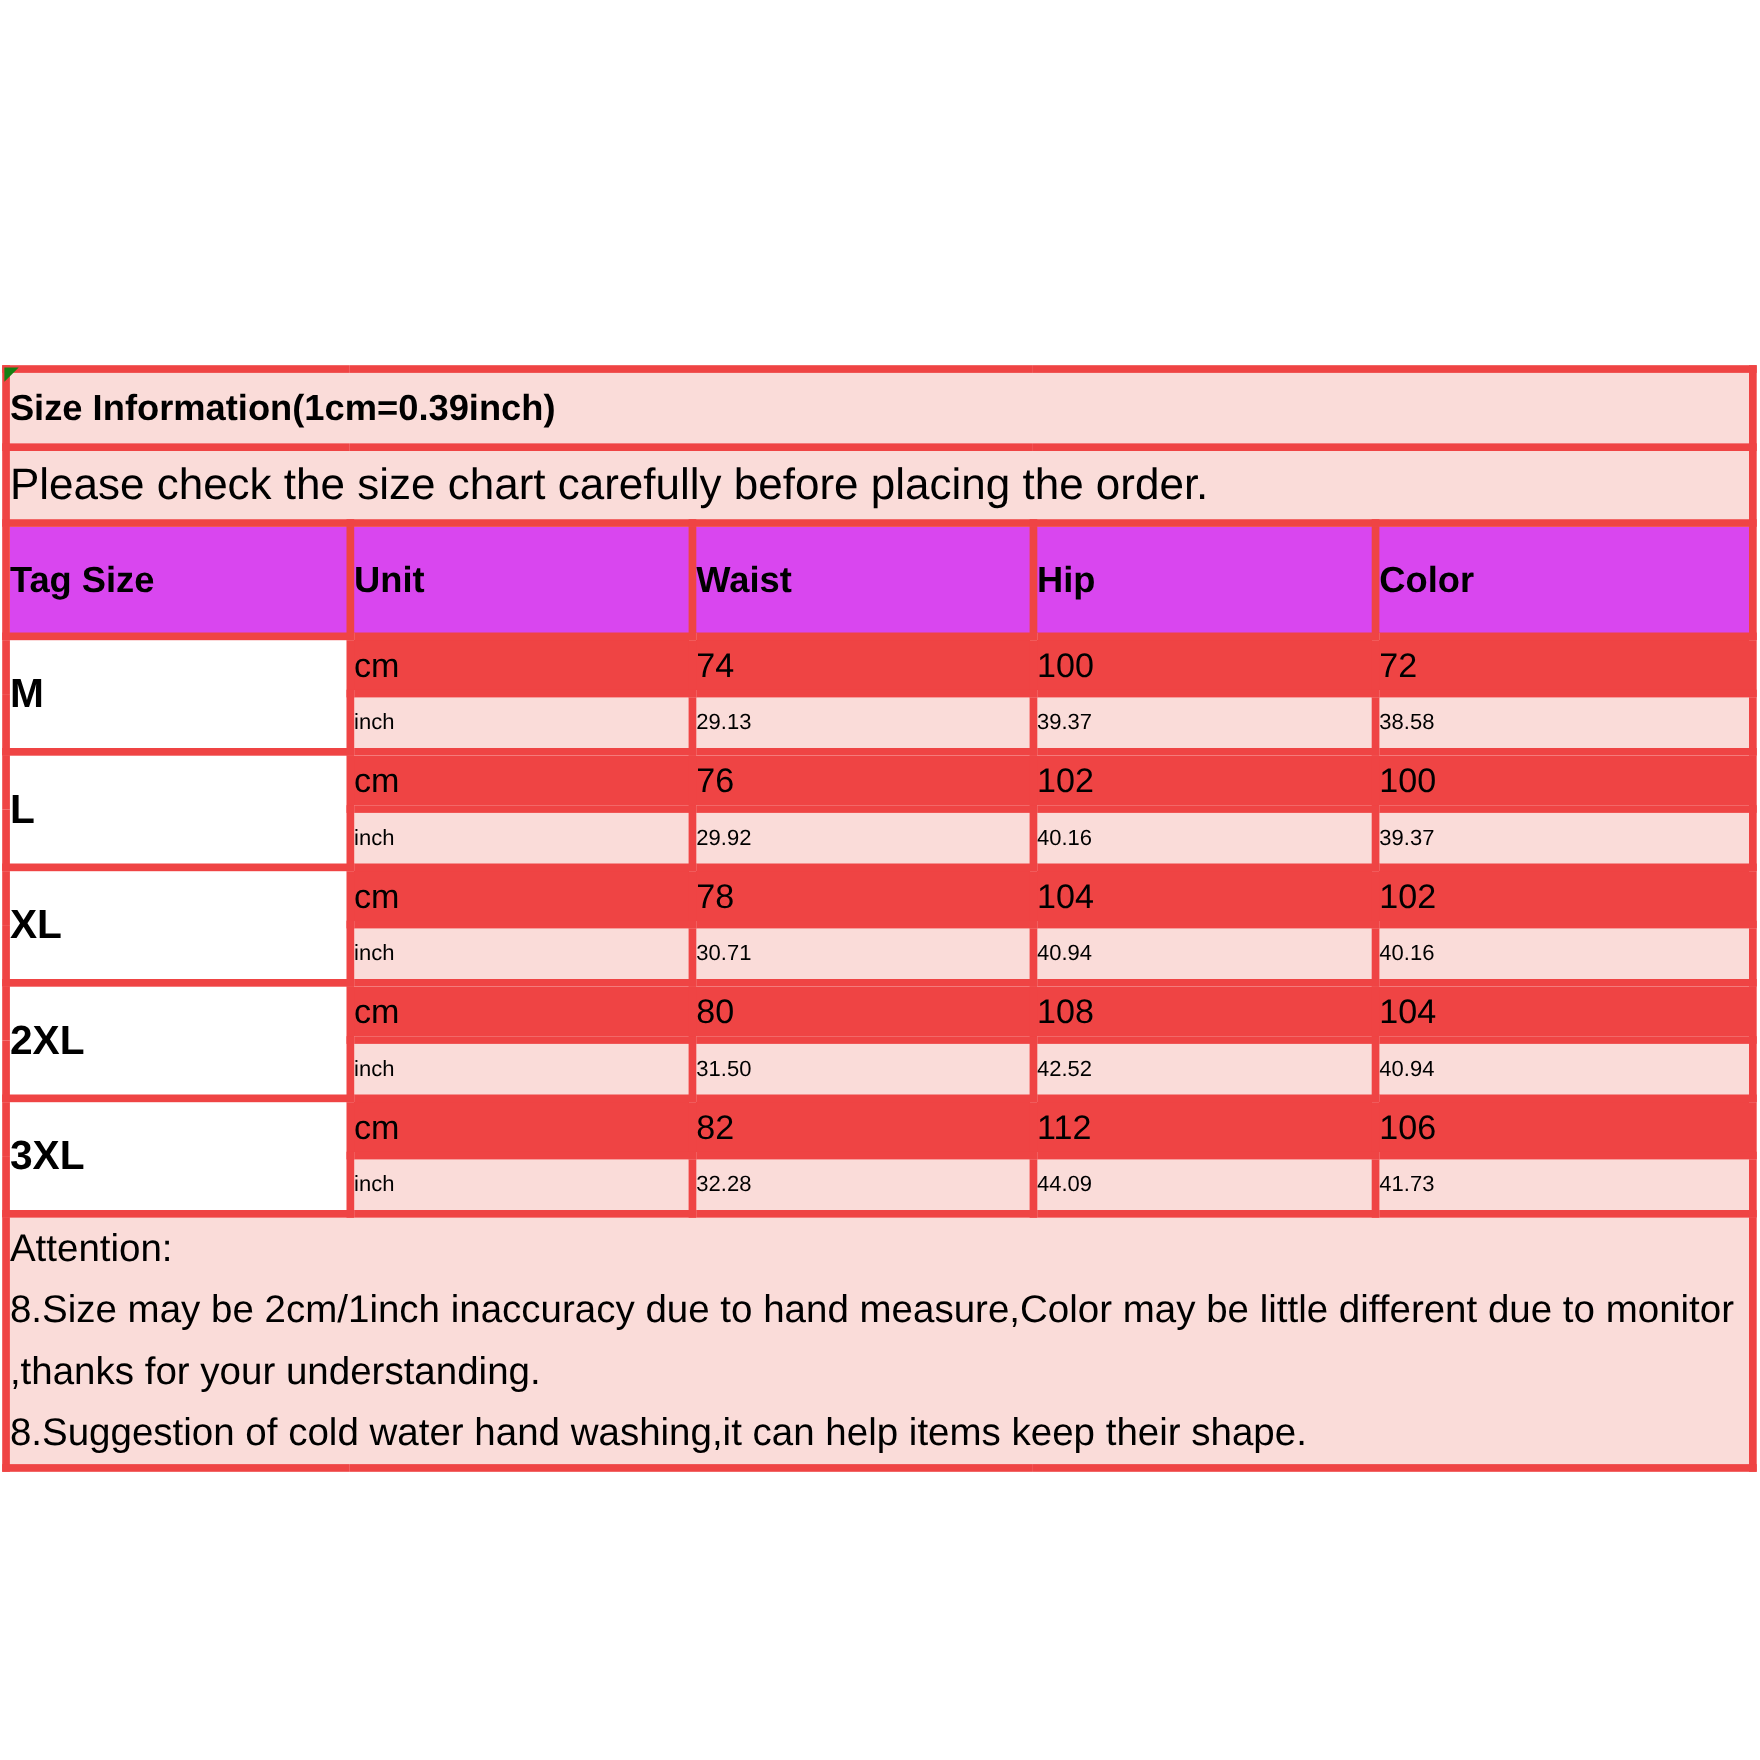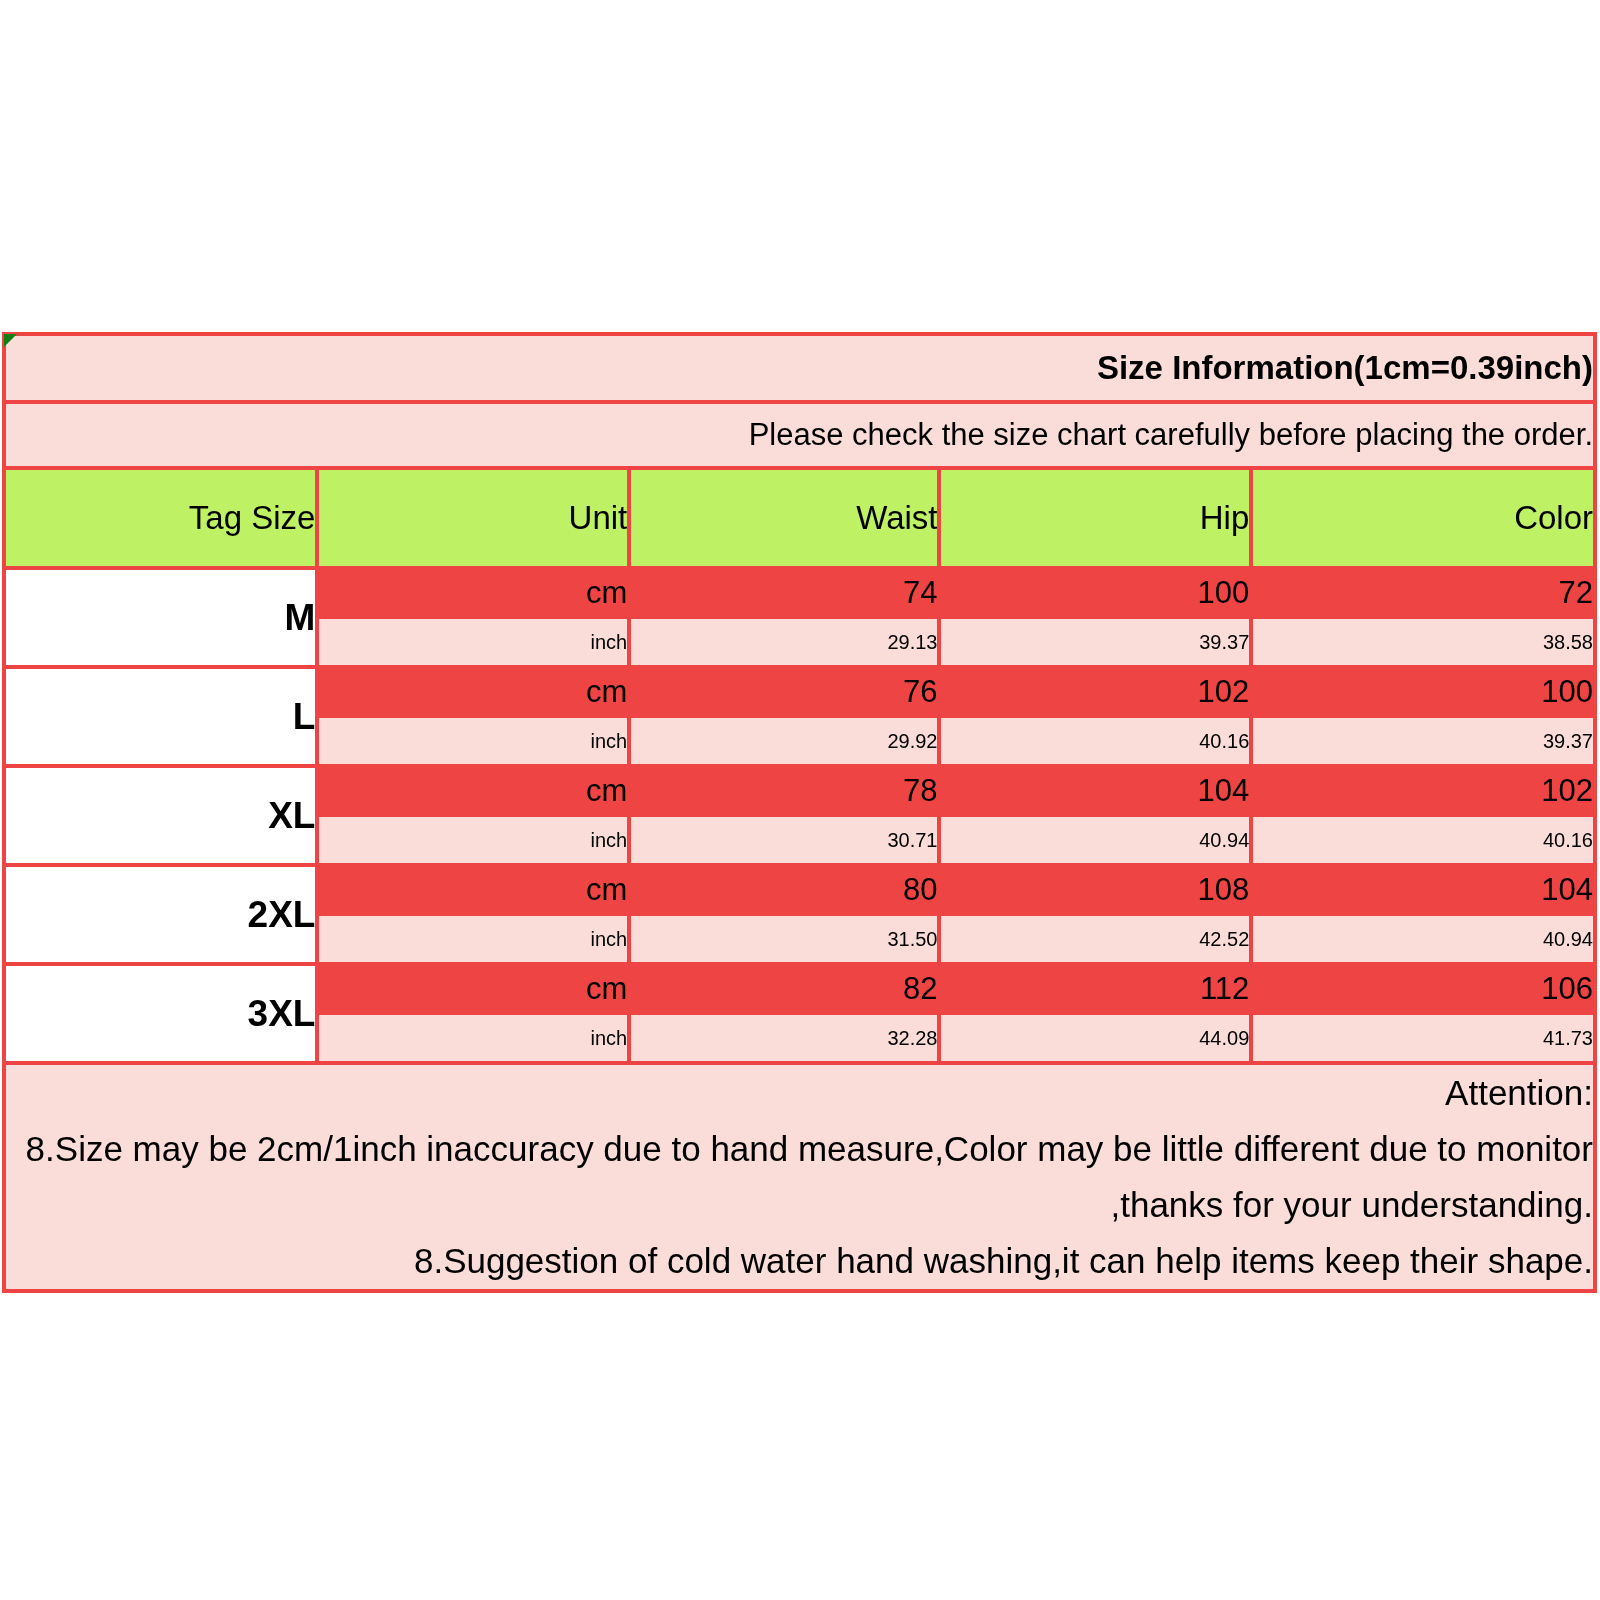--- a/index.html
+++ b/index.html
@@ -34,42 +34,42 @@
     border-right: 13px solid transparent;
     z-index: 3;
   }
   table.size-chart {
     width: 100%;
     border-collapse: collapse;
     table-layout: fixed;
     border: 3px solid #262626;
   }
   table.size-chart td {
-    border: 4px solid #ef4444;
-    text-align: right;
+    border: 7px solid #ef4444;
+    text-align: left;
     vertical-align: middle;
     padding: 0;
     overflow: hidden;
   }
   .title-row td {
     background: #fadcd9;
     font-weight: bold;
     font-size: 33px;
     height: 64px;
     border-bottom-width: 3px;
   }
   .subtitle-row td {
     background: #fadcd9;
-    font-size: 31px;
+    font-size: 40px;
     height: 62px;
     border-bottom-width: 3px;
   }
   .header-row td {
-    background: #bef264;
-    font-weight: normal;
+    background: #d946ef;
+    font-weight: bold;
     font-size: 33px;
     height: 96px;
     border-bottom-width: 3px;
   }
   .cm-row td {
     background: #ef4444;
     font-size: 31px;
     height: 45px;
     border-top-width: 3px;
   }

